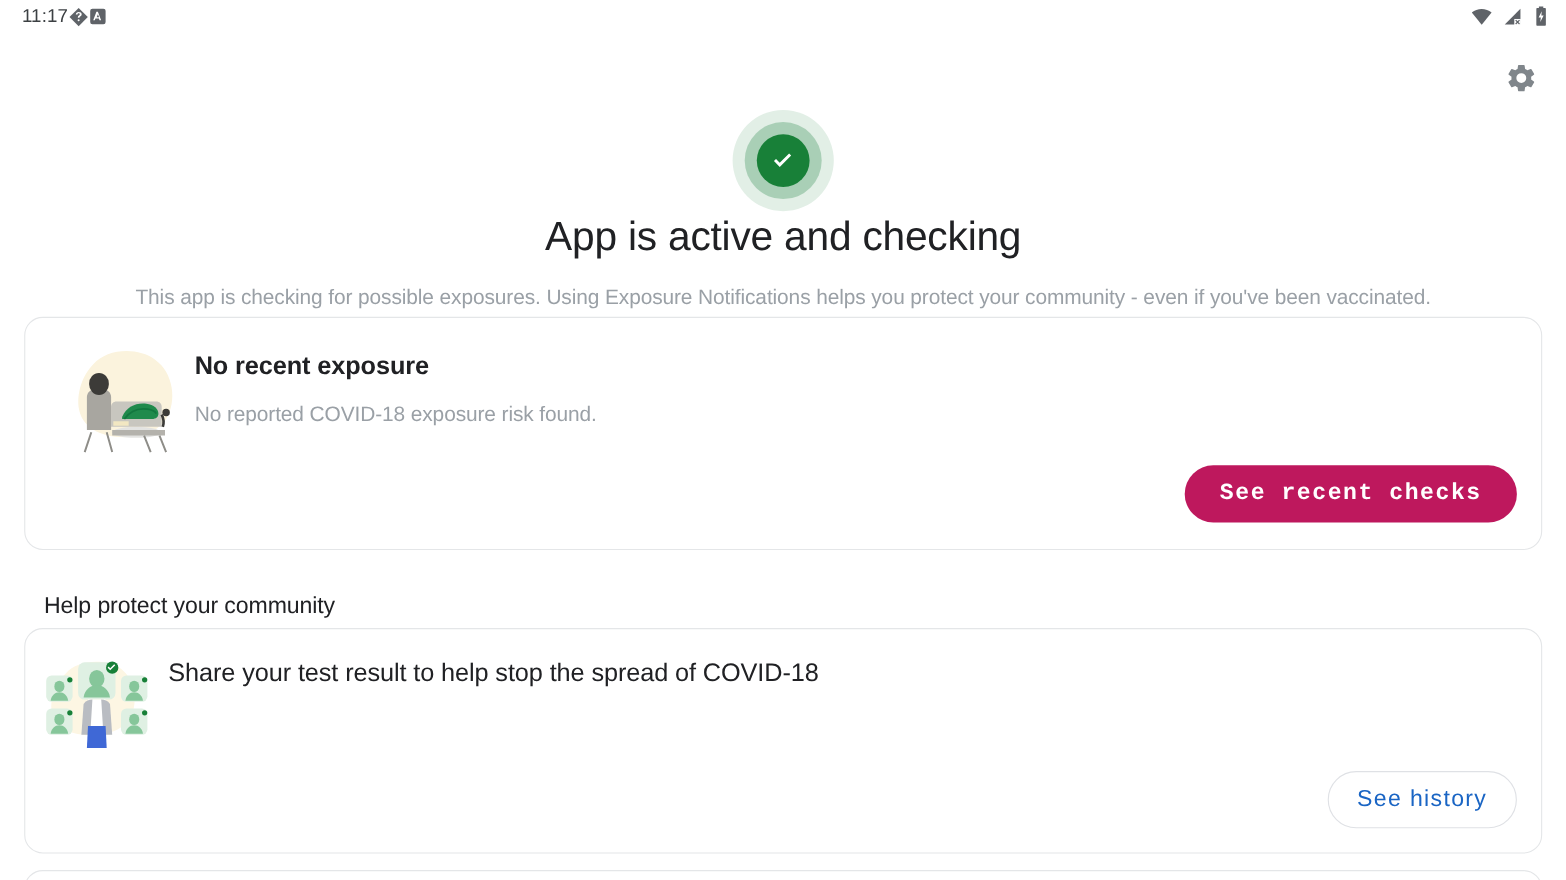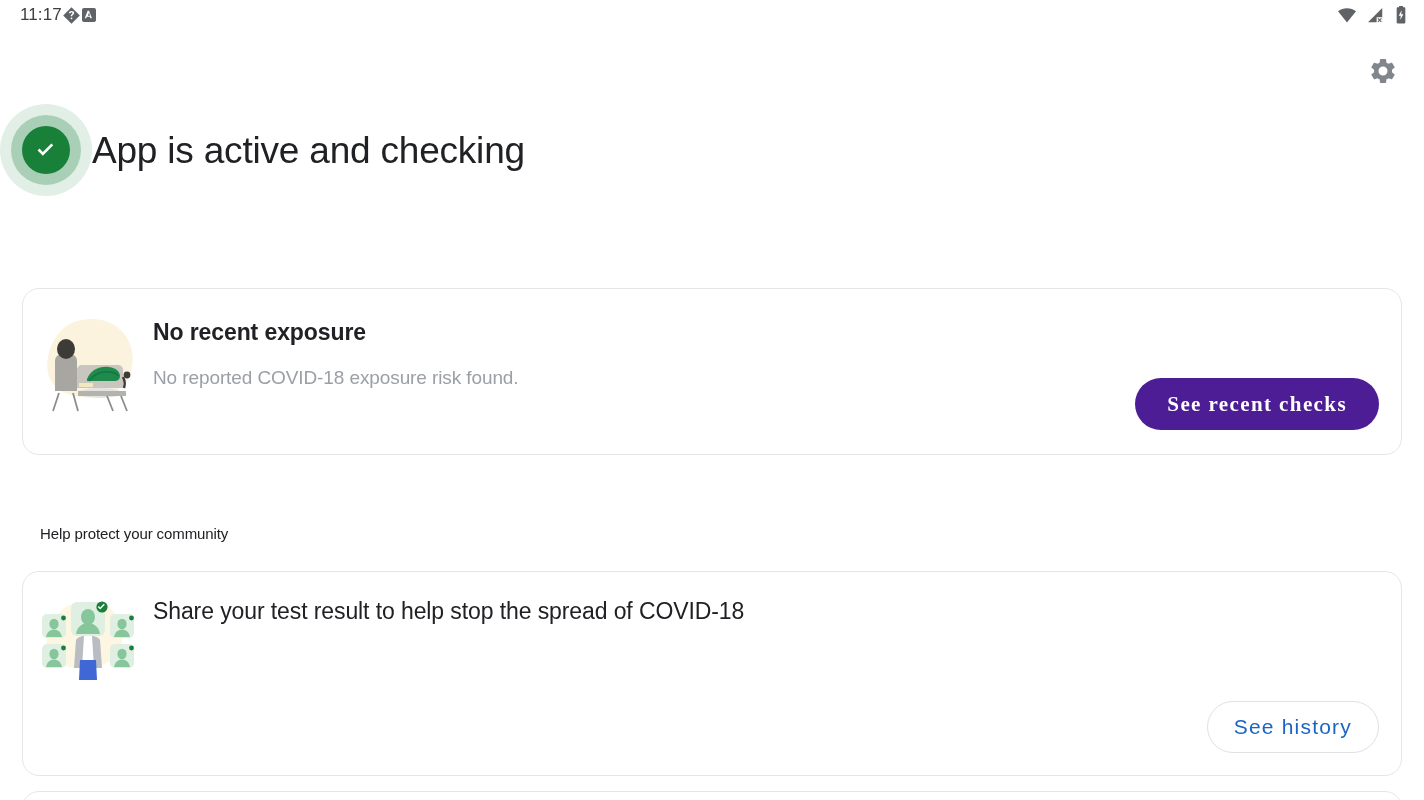--- a/index.html
+++ b/index.html
@@ -44,20 +44,21 @@
     justify-content: center;
     cursor: pointer;
   }
 
   
   .hero {
     position: absolute;
     top: 100px; left: 0;
     width: 1424px;
     display: flex;
+    flex-direction: column;
     align-items: center;
   }
   .status-badge {
     width: 92px; height: 92px;
     border-radius: 50%;
     background: #e2efe6;
     display: flex;
     align-items: center;
     justify-content: center;
     margin-bottom: -28px;
@@ -95,21 +96,21 @@
 
   
   .card {
     position: absolute;
     left: 22px;
     width: 1380px;
     background: #ffffff;
     border: 1px solid #e4e6e8;
     border-radius: 17px;
   }
-  #card-exposure { top: 288px; height: 167px; }
+  #card-exposure { top: 288px; height: 212px; padding-left: 24px; }
   #card-share    { top: 571px; height: 205px; }
   #card-partial  { top: 791px; height: 60px; }
 
   .card-row {
     display: flex;
     align-items: flex-start;
   }
   .card-illo {
     width: 130px;
     flex: 0 0 130px;
@@ -131,27 +132,27 @@
     margin-top: 21px;
     letter-spacing: -0.1px;
   }
   .card-actions {
     position: absolute;
     right: 22px;
   }
 
   
   .btn-filled {
-    background: #4c1d95;
+    background: #be185d;
     color: #ffffff;
     border: none;
     border-radius: 26px;
     height: 52px;
     padding: 0 32px;
-    font-family: Liberation Serif, serif;
+    font-family: Liberation Mono, monospace;
     font-size: 21px;
     font-weight: 700;
     letter-spacing: 1.4px;
     cursor: pointer;
     margin-top: 48px;
   }
   .btn-outlined {
     background: #ffffff;
     color: #1a65c4;
     border: 1px solid #dfe1e5;
@@ -162,22 +163,22 @@
     font-size: 21px;
     font-weight: 400;
     letter-spacing: 1.2px;
     cursor: pointer;
   }
 
   
   .section-heading {
     position: absolute;
     left: 40px;
-    top: 525px;
-    font-size: 15px;
+    top: 539px;
+    font-size: 21px;
     color: #202124;
     letter-spacing: -0.1px;
   }
 </style>
 </head>
 <body>
 
 <div class="status-bar">
   <div class="status-left">
     <span class="status-clock">11:17</span>
@@ -229,20 +230,21 @@
   <div class="status-badge">
     <div class="status-badge-mid">
       <div class="status-badge-inner">
         <svg width="28" height="28" viewBox="0 0 24 24">
           <path d="M9.3 16.9 4.8 12.4l1.6-1.6 2.9 2.9 7.3-7.3 1.6 1.6z" fill="#ffffff"></path>
         </svg>
       </div>
     </div>
   </div>
   <div class="hero-title">App is active and checking</div>
+  <div class="hero-sub">This app is checking for possible exposures. Using Exposure Notifications helps you protect your community - even if you've been vaccinated.</div>
 </div>
 
 <div class="card" id="card-exposure">
   <div class="card-row" style="padding:24px 0 0 0;">
     <div class="card-illo">
       <svg width="106" height="104" viewBox="0 0 106 104">
         <path d="M26 18c12-14 40-16 56-4 17 12 20 38 10 54-8 13-28 18-46 16-17-2-30-10-33-24-3-15 3-32 13-42z" fill="#fbf3dd"></path>
         <ellipse cx="65" cy="80" rx="22" ry="5" fill="#e3e3e1"></ellipse>
         <path d="M42 57c0-3 2-5 5-5h36c3 0 5 2 5 5v18H42z" fill="#c8c6bf"></path>
         <path d="M20 48c0-4 3-7 7-7h8c4 0 7 3 7 7v30H20z" fill="#a8a6a0"></path>

